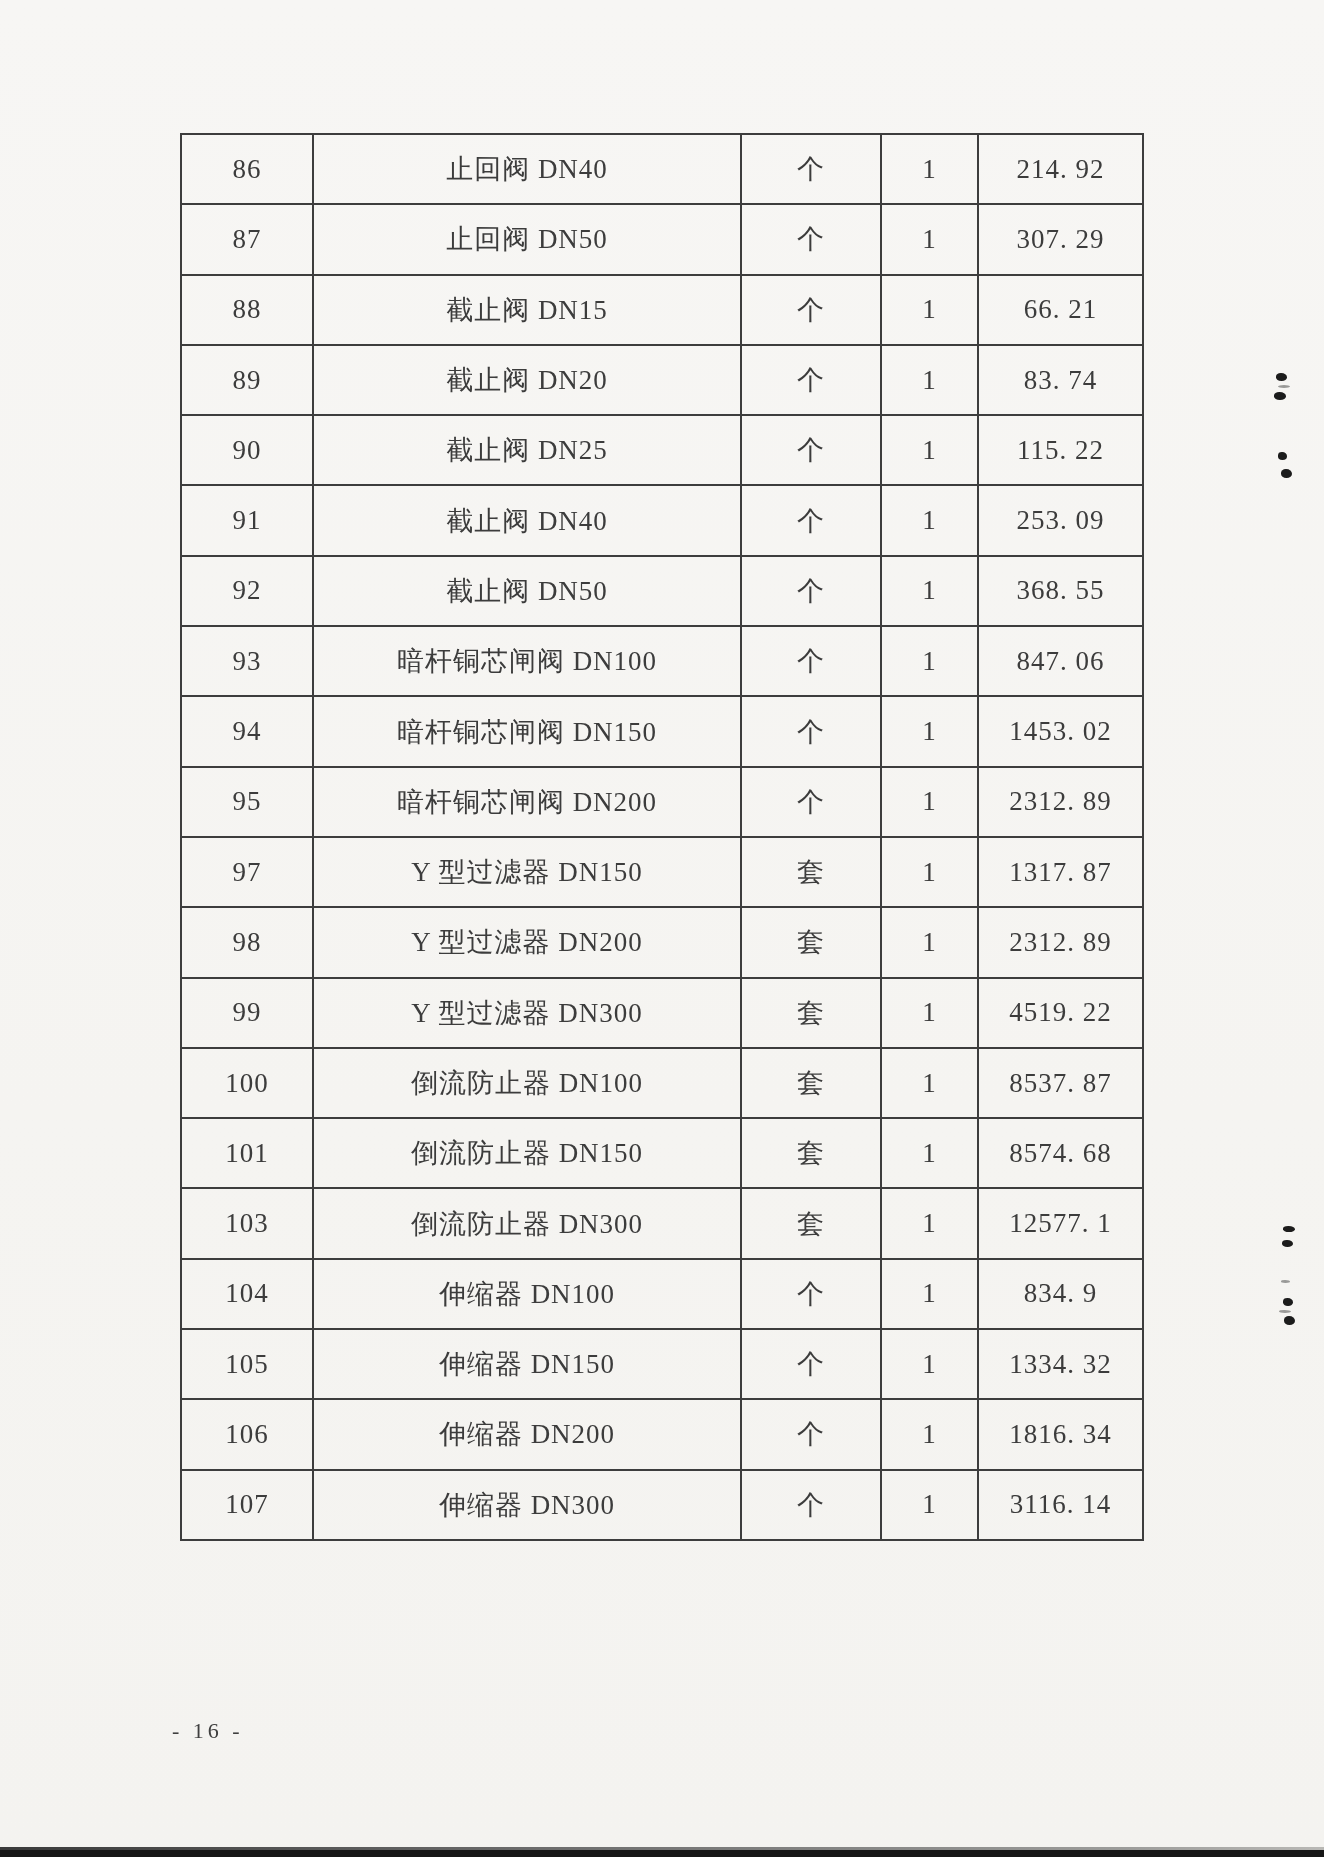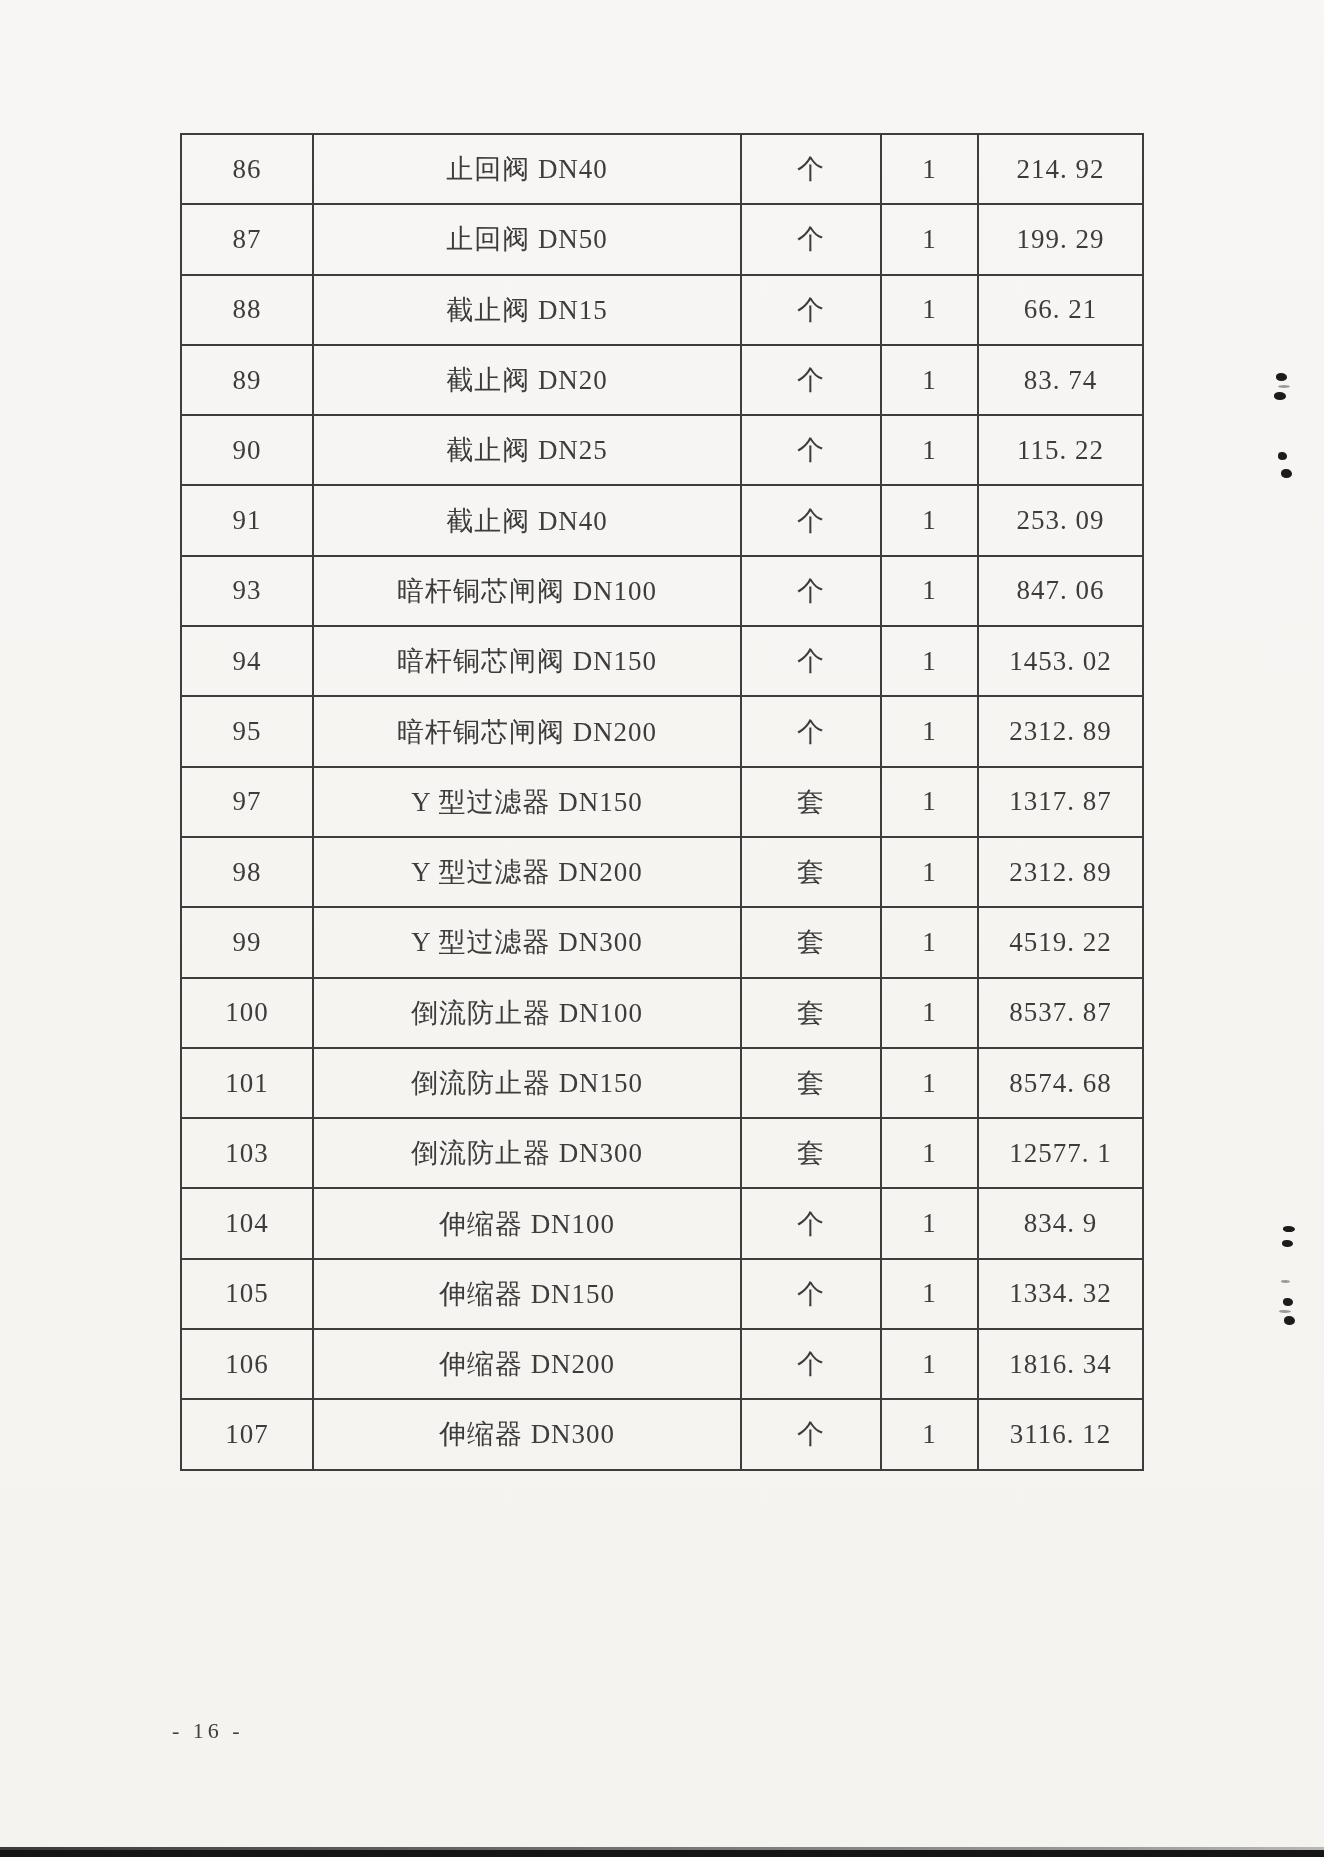--- a/index.html
+++ b/index.html
@@ -92,21 +92,21 @@
           <td class="col-name">止回阀 DN40</td>
           <td class="col-unit">个</td>
           <td class="col-qty">1</td>
           <td class="col-price">214. 92</td>
         </tr>
         <tr>
           <td class="col-no">87</td>
           <td class="col-name">止回阀 DN50</td>
           <td class="col-unit">个</td>
           <td class="col-qty">1</td>
-          <td class="col-price">199. 29</td>
+          <td class="col-price">307. 29</td>
         </tr>
         <tr>
           <td class="col-no">88</td>
           <td class="col-name">截止阀 DN15</td>
           <td class="col-unit">个</td>
           <td class="col-qty">1</td>
           <td class="col-price">66. 21</td>
         </tr>
         <tr>
           <td class="col-no">89</td>
@@ -123,20 +123,27 @@
           <td class="col-price">115. 22</td>
         </tr>
         <tr>
           <td class="col-no">91</td>
           <td class="col-name">截止阀 DN40</td>
           <td class="col-unit">个</td>
           <td class="col-qty">1</td>
           <td class="col-price">253. 09</td>
         </tr>
         <tr>
+          <td class="col-no">92</td>
+          <td class="col-name">截止阀 DN50</td>
+          <td class="col-unit">个</td>
+          <td class="col-qty">1</td>
+          <td class="col-price">368. 55</td>
+        </tr>
+        <tr>
           <td class="col-no">93</td>
           <td class="col-name">暗杆铜芯闸阀 DN100</td>
           <td class="col-unit">个</td>
           <td class="col-qty">1</td>
           <td class="col-price">847. 06</td>
         </tr>
         <tr>
           <td class="col-no">94</td>
           <td class="col-name">暗杆铜芯闸阀 DN150</td>
           <td class="col-unit">个</td>
@@ -211,21 +218,21 @@
           <td class="col-name">伸缩器 DN200</td>
           <td class="col-unit">个</td>
           <td class="col-qty">1</td>
           <td class="col-price">1816. 34</td>
         </tr>
         <tr>
           <td class="col-no">107</td>
           <td class="col-name">伸缩器 DN300</td>
           <td class="col-unit">个</td>
           <td class="col-qty">1</td>
-          <td class="col-price">3116. 12</td>
+          <td class="col-price">3116. 14</td>
         </tr>
       </tbody>
   </table>
 
   <div class="footer-page-number">- 16 -</div>
 
   <div class="speck" style="left:1276px; top:373px;  width:11px; height:8px;"></div>
   <div class="speck faint" style="left:1278px; top:385px;  width:12px; height:3px; border-radius:50%;"></div>
   <div class="speck" style="left:1274px; top:392px;  width:12px; height:8px;"></div>
   <div class="speck" style="left:1278px; top:452px;  width:9px;  height:8px;"></div>

